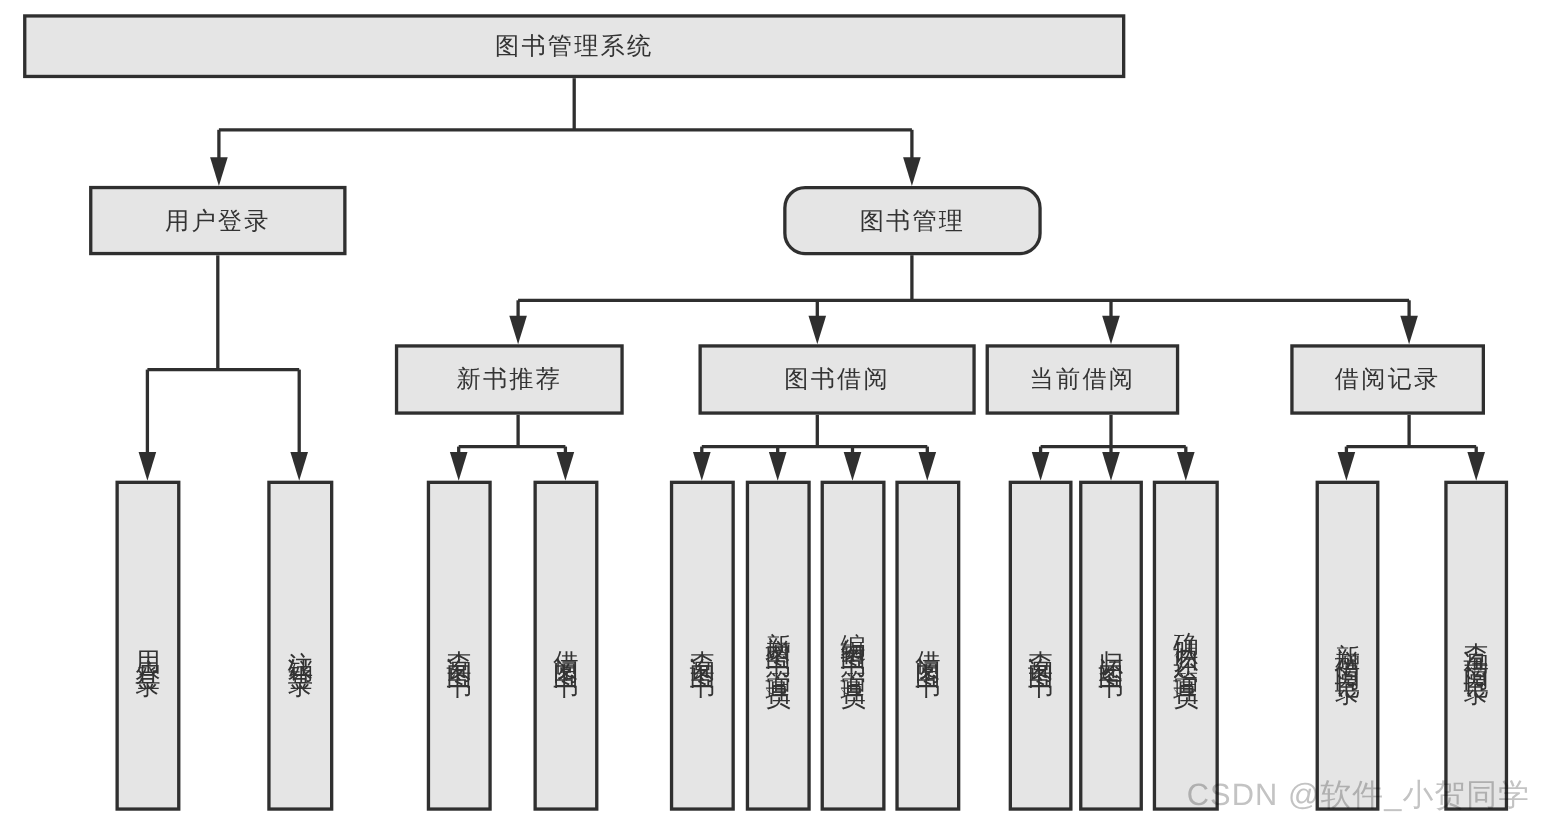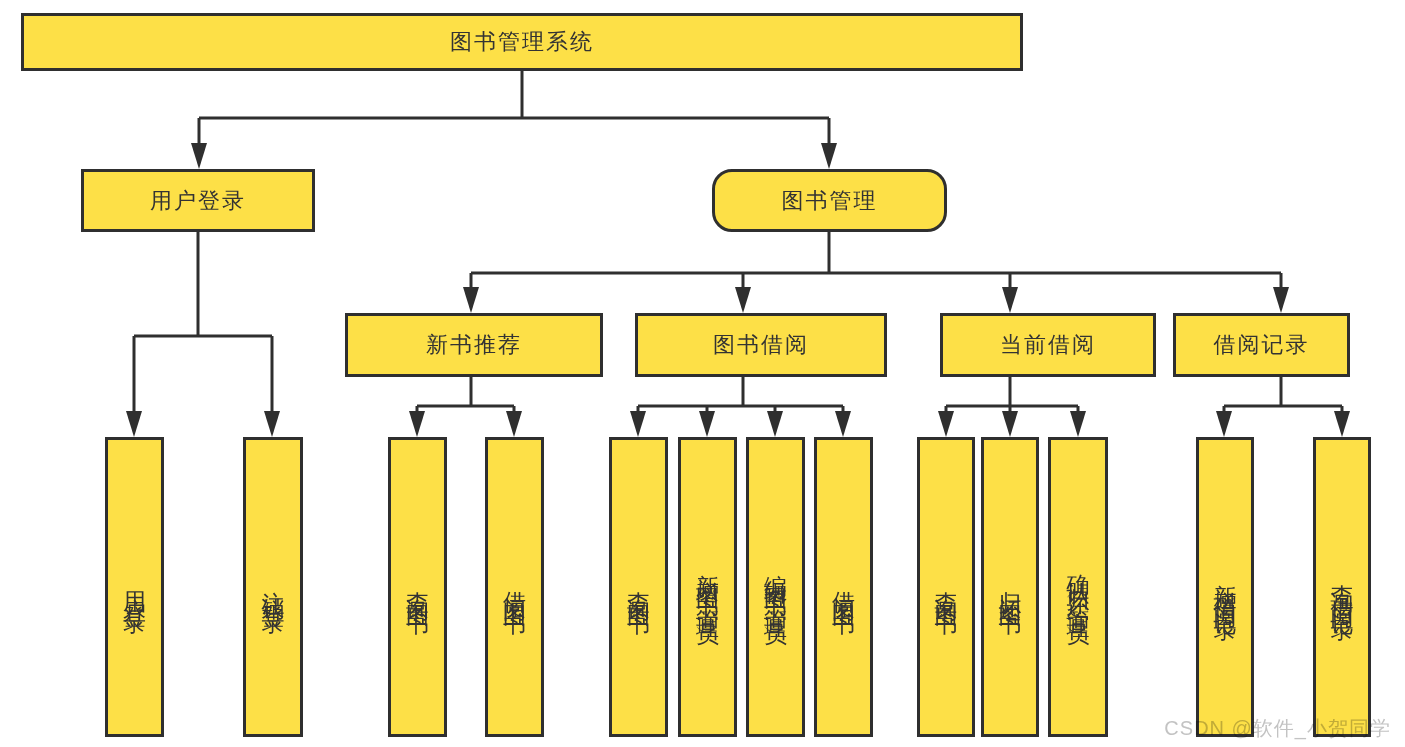--- a/index.html
+++ b/index.html
@@ -18,21 +18,21 @@
   .wires {
     position: absolute;
     left: 0; top: 0;
     width: 1405px; height: 747px;
     z-index: 0;
   }
   .node {
     position: absolute;
     box-sizing: border-box;
     border: 3px solid #2f2f2f;
-    background: #fde047;
+    background: #e5e5e5;
     display: flex;
     align-items: center;
     justify-content: center;
     z-index: 1;
   }
   .node .lbl {
     color: #333333;
     font-size: 22px;
     letter-spacing: 2px;
     white-space: nowrap;
@@ -44,21 +44,21 @@
     font-size: 23px;
     line-height: 1;
     white-space: nowrap;
   }
   .watermark {
     position: absolute;
     right: 14px;
     bottom: 5px;
     z-index: 3;
     color: #c3c3c3;
-    font-size: 20px;
+    font-size: 28px;
     letter-spacing: 1px;
     mix-blend-mode: multiply;
     white-space: nowrap;
   }
 </style>
 </head>
 <body>
 
 <div class="stage">
 
@@ -132,27 +132,27 @@
     <span class="lbl">图书管理系统</span>
   </div>
 
   <div class="node" style="left:81px; top:169px; width:234px; height:63px;">
     <span class="lbl">用户登录</span>
   </div>
   <div class="node" style="left:712px; top:169px; width:235px; height:63px;border-radius:20px;">
     <span class="lbl">图书管理</span>
   </div>
 
-  <div class="node" style="left:345px; top:313px; width:258px; height:64px;">
+  <div class="node" style="left:359px; top:313px; width:208px; height:64px;">
     <span class="lbl">新书推荐</span>
   </div>
   <div class="node" style="left:635px; top:313px; width:252px; height:64px;">
     <span class="lbl">图书借阅</span>
   </div>
-  <div class="node" style="left:940px; top:313px; width:216px; height:64px;">
+  <div class="node" style="left:896px; top:313px; width:176px; height:64px;">
     <span class="lbl">当前借阅</span>
   </div>
   <div class="node" style="left:1173px; top:313px; width:177px; height:64px;">
     <span class="lbl">借阅记录</span>
   </div>
 
   <div class="node vnode" style="left:105px; top:437px; width:59px; height:300px;">
     <span class="lbl">用户登录</span>
   </div>
   <div class="node vnode" style="left:243px; top:437px; width:60px; height:300px;">

